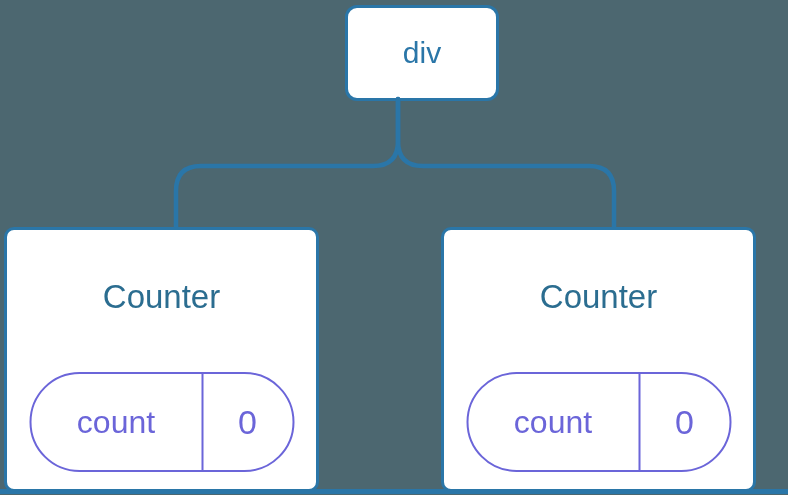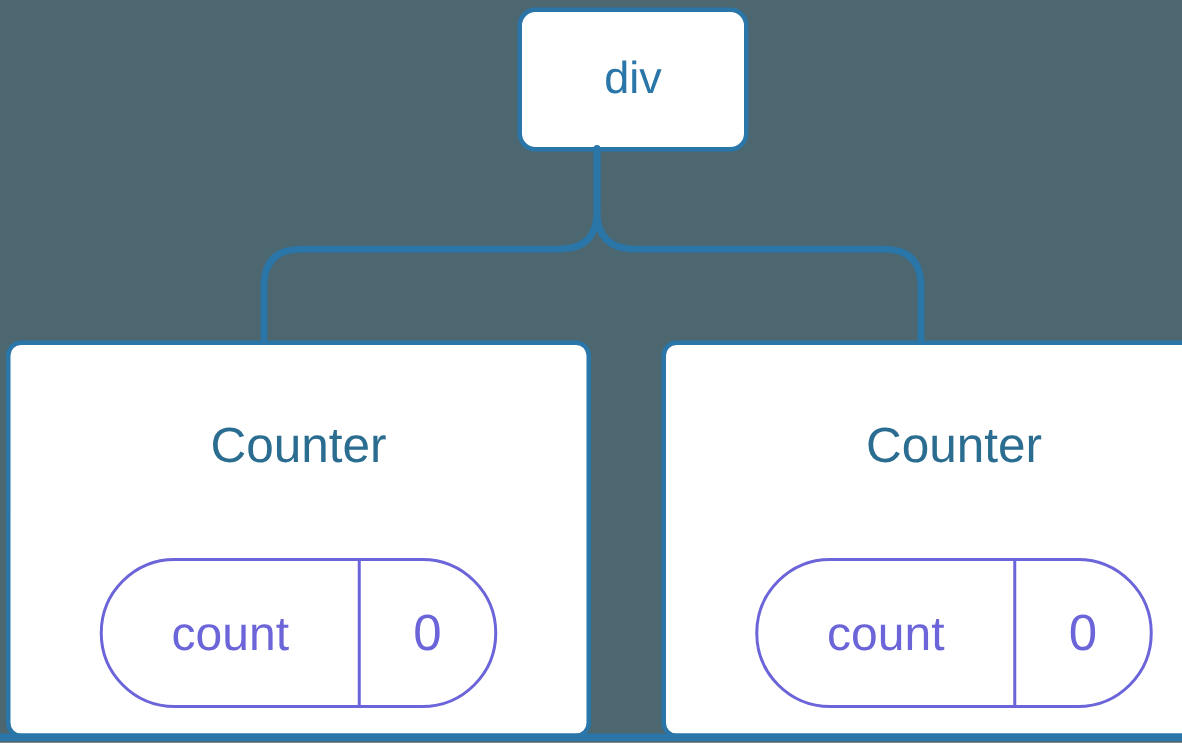--- a/index.html
+++ b/index.html
@@ -25,21 +25,21 @@
     margin-left: 24px;
   }
   .connectors {
     position: absolute; left: 0; top: 0;
     width: 788px; height: 495px;
     pointer-events: none;
   }
   .card {
     position: absolute;
     top: 227px;
-    width: 390px; height: 265px;
+    width: 315px; height: 265px;
     box-sizing: border-box;
     background: var(--cardFill, #ffffff);
     border: 3px solid var(--lineBlue, #2a76a8);
     border-radius: 10px;
   }
   .card-left  { left: 4px; }
   .card-right { left: 441px; }
   .card-title {
     position: absolute;
     top: 48px; left: 0; right: 0;

